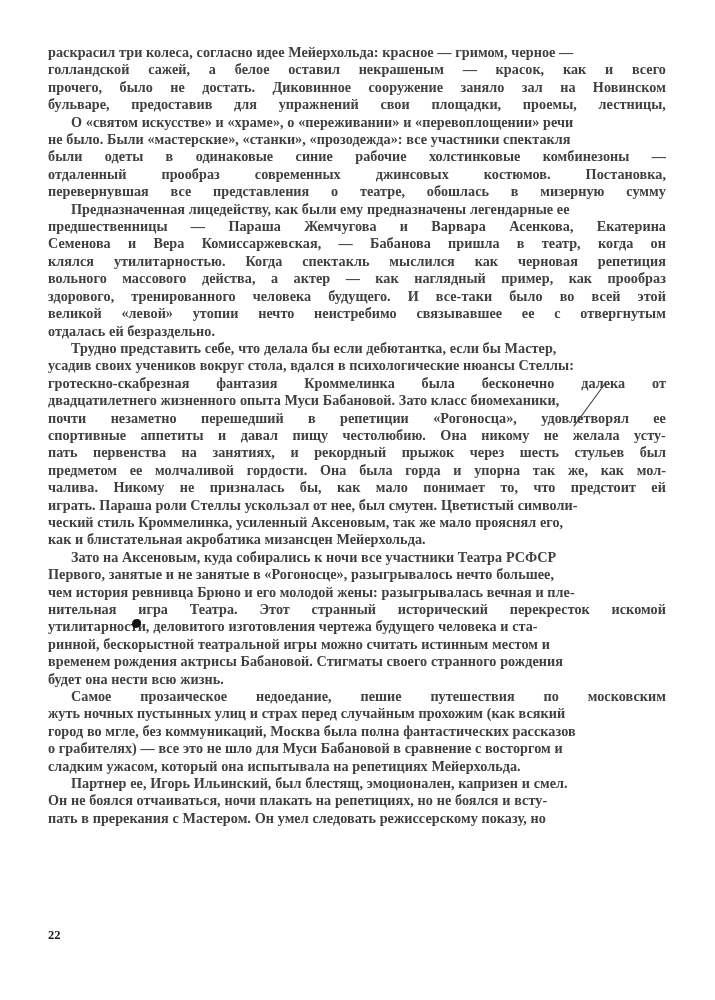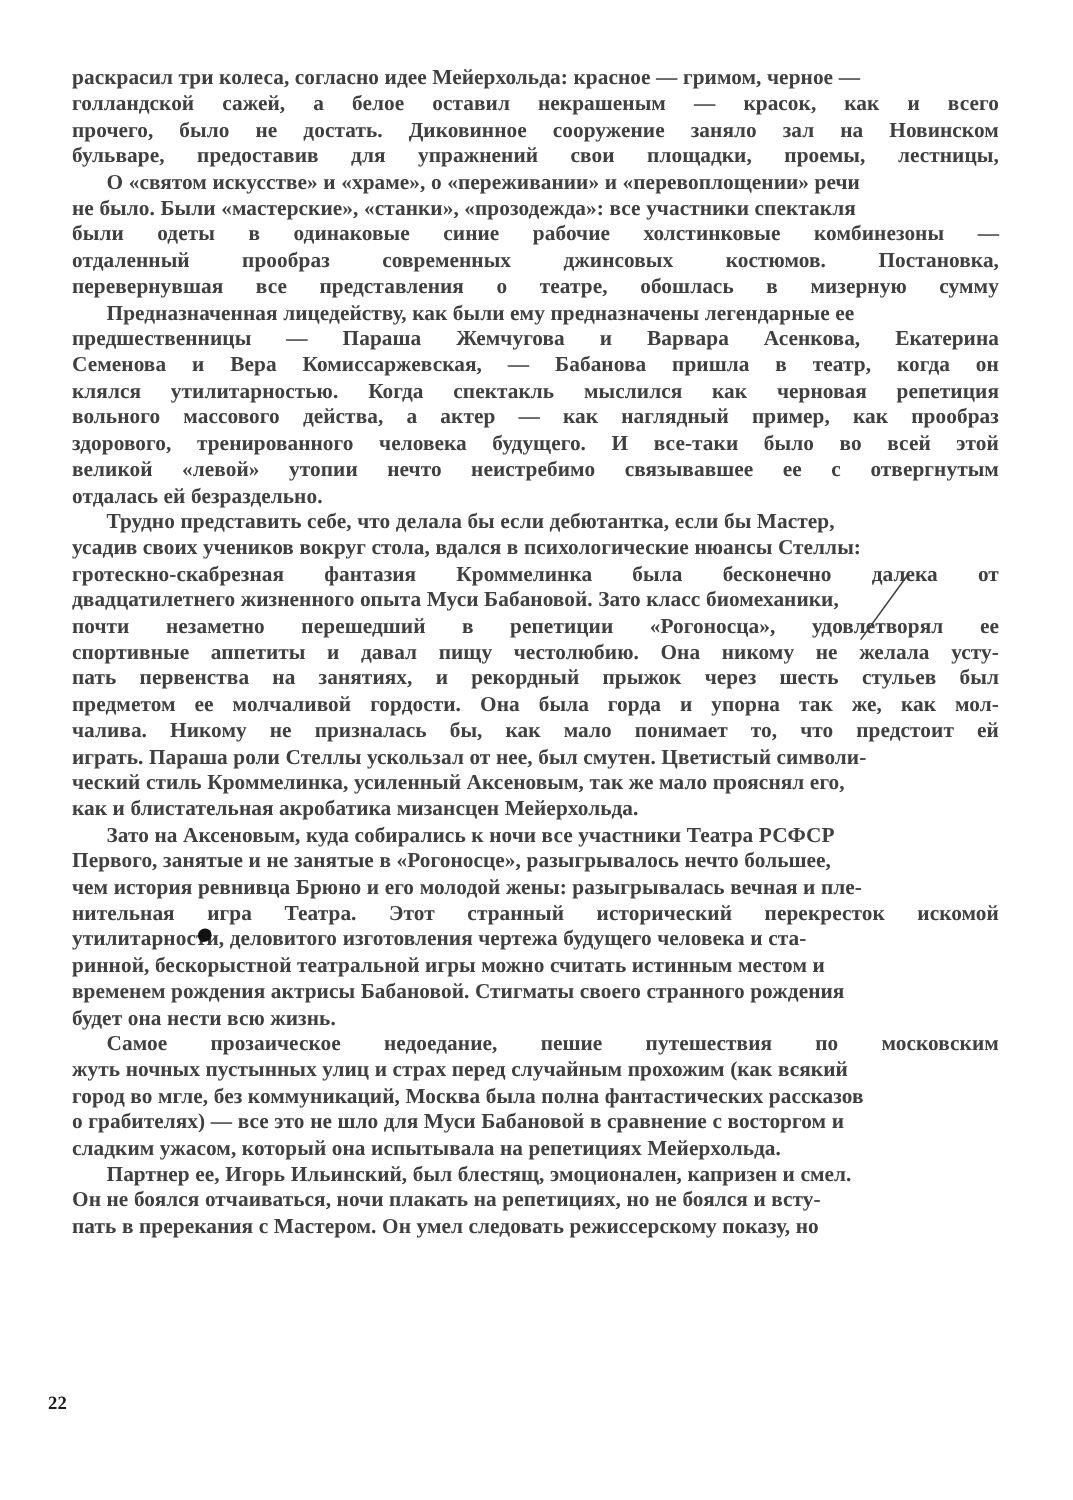--- a/index.html
+++ b/index.html
@@ -62,21 +62,21 @@
   .w {
     display: inline-block;
   }
 
   .line.flush .w + .w {
     margin-left: 0.26em;
   }
 
   .folio {
     position: absolute;
-    left: 32px;
+    left: 48px;
     top: 928px;
     font-family: "Liberation Serif", "DejaVu Serif", serif;
     font-size: 12.5px;
     font-weight: 700;
     color: #1a1a1a;
   }
 
   
   .artifact-blot {
     position: absolute;

